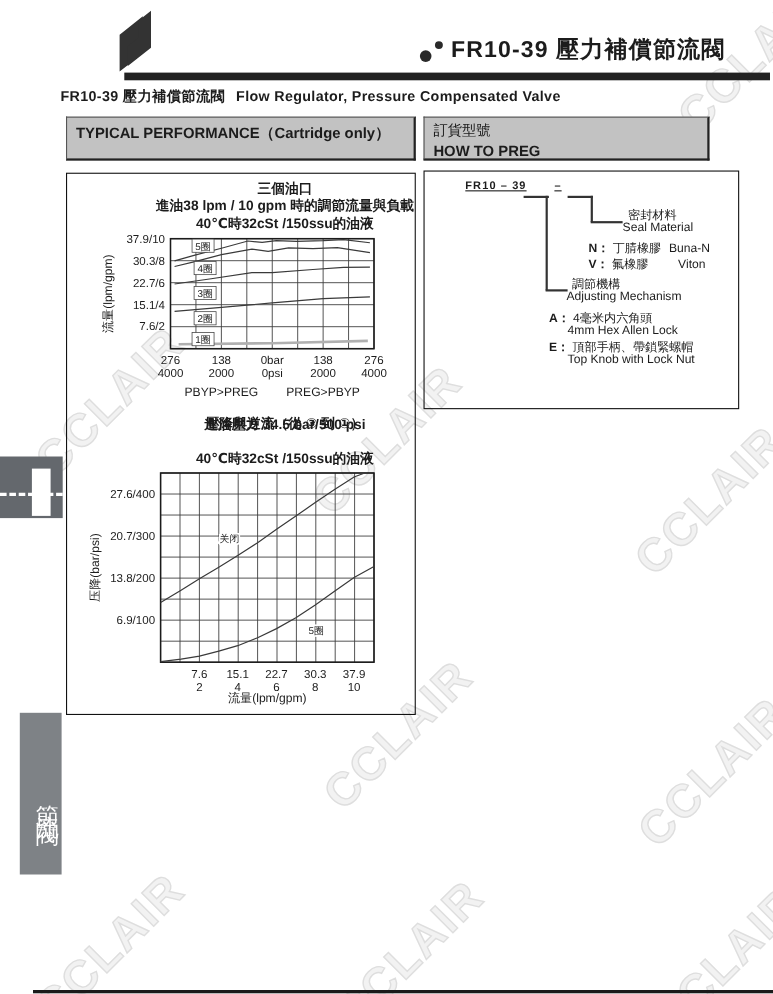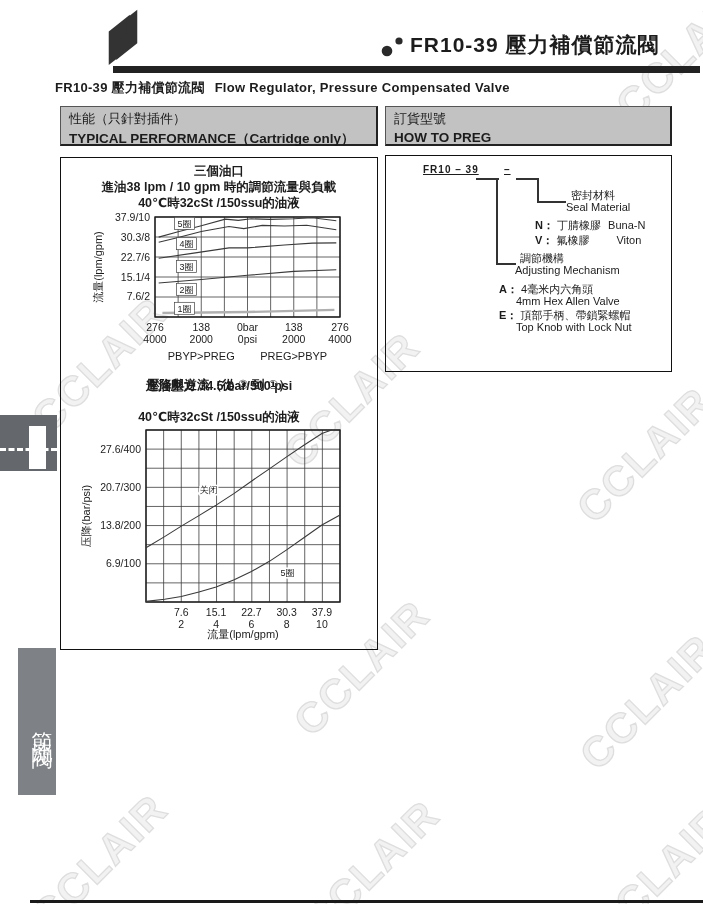--- a/index.html
+++ b/index.html
@@ -16,21 +16,21 @@
   .page-title{font-size:21px;font-weight:bold;letter-spacing:1px;}
   .rule{background:#222;}
   .subtitle{font-size:13px;font-weight:bold;letter-spacing:.3px;}
   
   .secbox{background:#c2c2c2;border:1px solid #555;border-right:2px solid #222;
           border-bottom:2px solid #222;padding:3px 8px;box-sizing:border-box;}
   .secbox .zh{font-size:13px;}
   .secbox .en{font-size:13.5px;font-weight:bold;margin-top:2px;}
   
   .panel{border:1.5px solid #111;box-sizing:border-box;background:transparent;}
-  .ctitle{font-size:12.5px;font-weight:600;text-align:center;width:318px;left:60px;}
+  .ctitle{font-size:12.5px;font-weight:600;text-align:center;width:318px;left:60px;padding-left:40px;}
   svg text.tick{font-size:10.5px;fill:#1c1c1c;font-family:"Liberation Sans",sans-serif;}
   svg text.axis{font-size:11px;fill:#1c1c1c;font-family:"Liberation Sans",sans-serif;}
   svg text.slabel{font-size:9px;fill:#1c1c1c;font-family:"Liberation Sans",sans-serif;}
   
   .ol{position:absolute;background:#333;}
   .f11{font-size:11px;white-space:nowrap;}
   .f14b{font-size:10px;font-weight:bold;letter-spacing:1px;text-decoration:underline;}
   .bold{font-weight:bold;}
   
   .tab1{background:#64686d;}
@@ -67,24 +67,23 @@
 <div class="abs z1 page-title" style="left:410px;top:31px">FR10-39 壓力補償節流閥</div>
 
 <div class="abs z1 rule" style="left:113px;top:66px;width:587px;height:7px"></div>
 
 <div class="abs z1 subtitle" style="left:55px;top:79px">
   <span>FR10-39 壓力補償節流閥</span>
   <span style="margin-left:6px">Flow Regulator, Pressure Compensated Valve</span>
 </div>
 
 <div class="abs z1 secbox" style="left:60px;top:106px;width:318px;height:40px">
-  <div class="zh">性能（只針對插件）</div>
   <div class="en">TYPICAL PERFORMANCE（Cartridge only）</div>
 </div>
-<div class="abs z1 secbox" style="left:385px;top:106px;width:287px;height:40px">
+<div class="abs z1 secbox" style="left:385px;top:106px;width:260px;height:40px">
   <div class="zh">訂貨型號</div>
   <div class="en">HOW TO PREG</div>
 </div>
 
 <div class="abs z1 panel" style="left:60px;top:157px;width:318px;height:493px"></div>
 
 <div class="abs z1 ctitle" style="top:163px">三個油口</div>
 <div class="abs z1 ctitle" style="top:179px">進油38 lpm / 10 gpm 時的調節流量與負載</div>
 <div class="abs z1 ctitle" style="top:195px">40℃時32cSt /150ssu的油液</div>
 
@@ -213,21 +212,21 @@
     <span>氟橡膠</span>
     <span style="margin-left:24px">Viton</span>
   </div>
 
   <div class="abs f11" style="left:134px;top:95px">調節機構</div>
   <div class="abs f11" style="left:129px;top:108px">Adjusting Mechanism</div>
   <div class="abs f11" style="left:113px;top:126px">
     <span class="bold">A：</span>
     <span>4毫米内六角頭</span>
   </div>
-  <div class="abs f11" style="left:130px;top:139px">4mm Hex Allen Valve</div>
+  <div class="abs f11" style="left:130px;top:139px">4mm Hex Allen Lock</div>
   <div class="abs f11" style="left:113px;top:152px">
     <span class="bold">E：</span>
     <span>頂部手柄、帶鎖緊螺帽</span>
   </div>
   <div class="abs f11" style="left:130px;top:165px">Top Knob with Lock Nut</div>
 </div>
 
 <div class="abs z1 tab1" style="left:0;top:415px;width:57px;height:56px">
   <div class="bar"></div>
   <div class="dash"></div>

